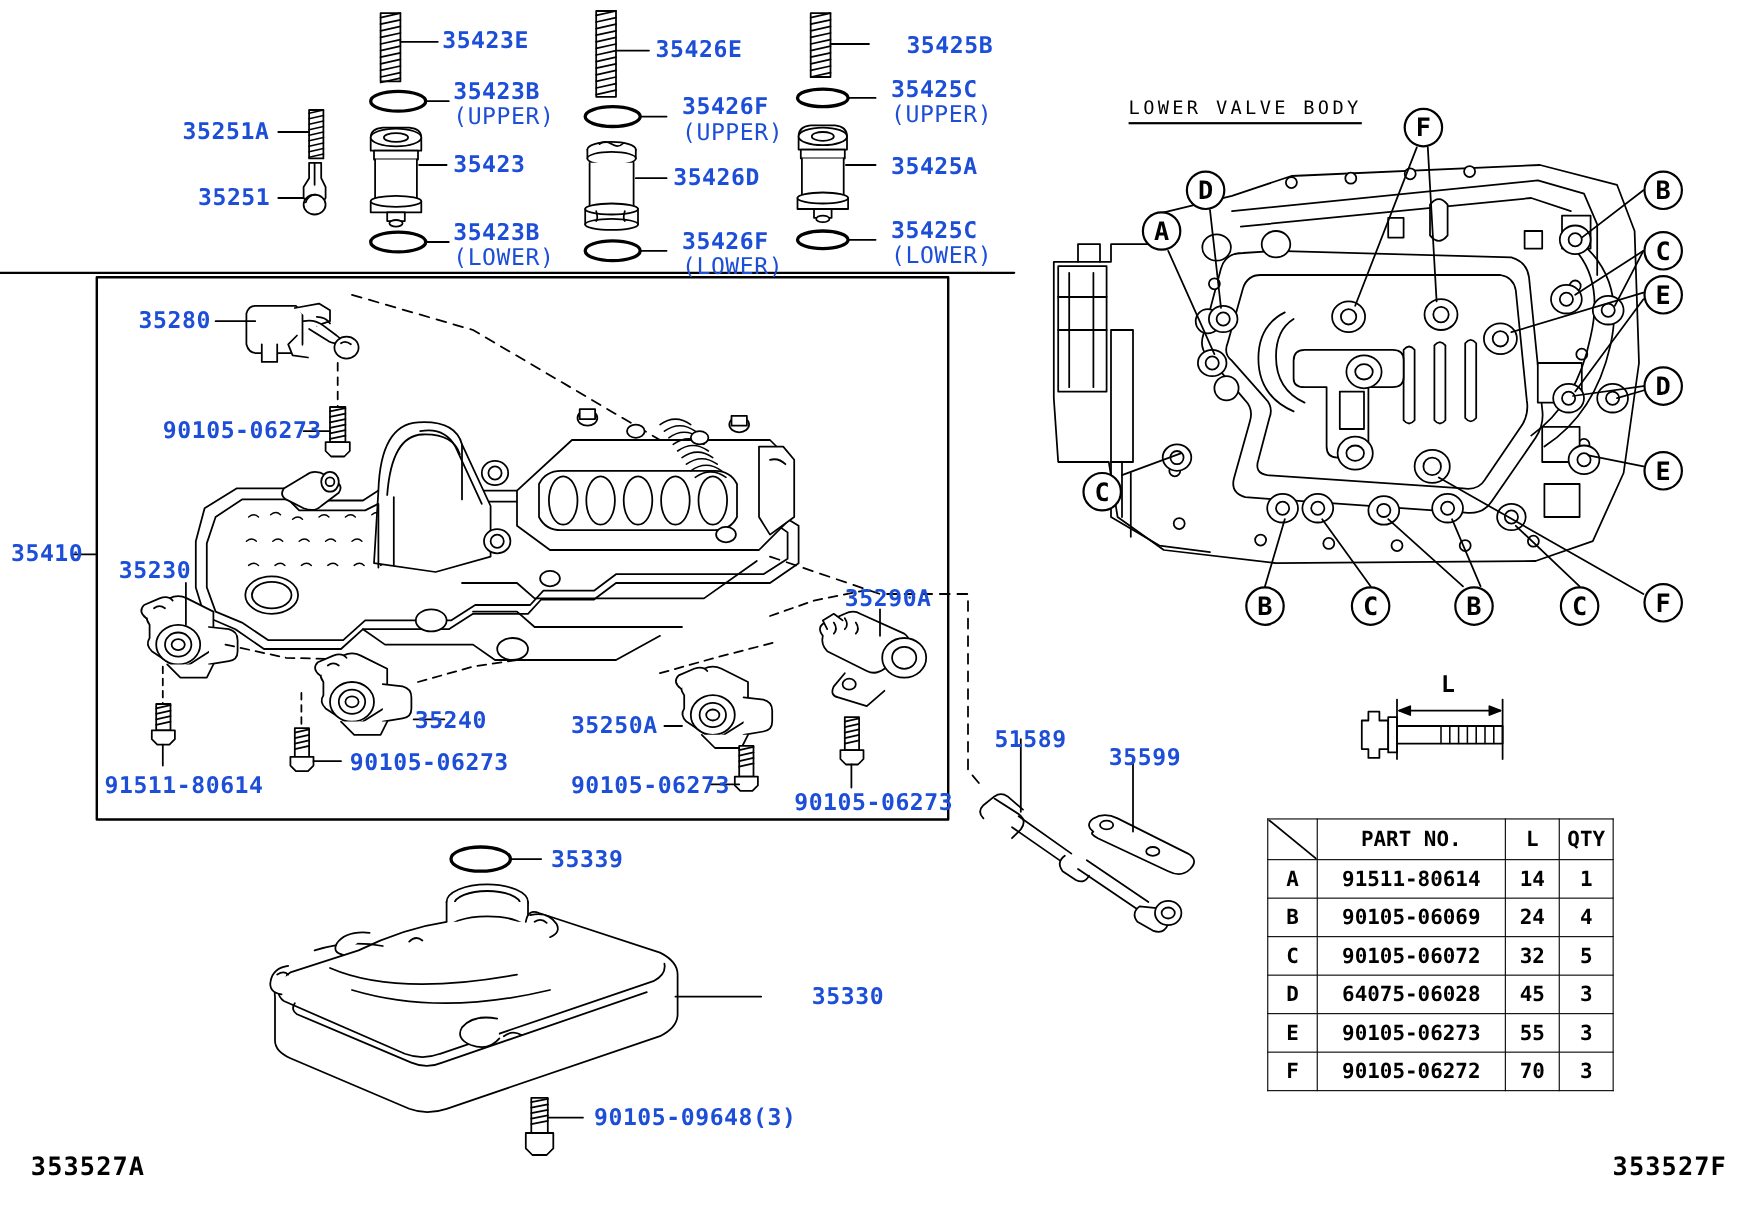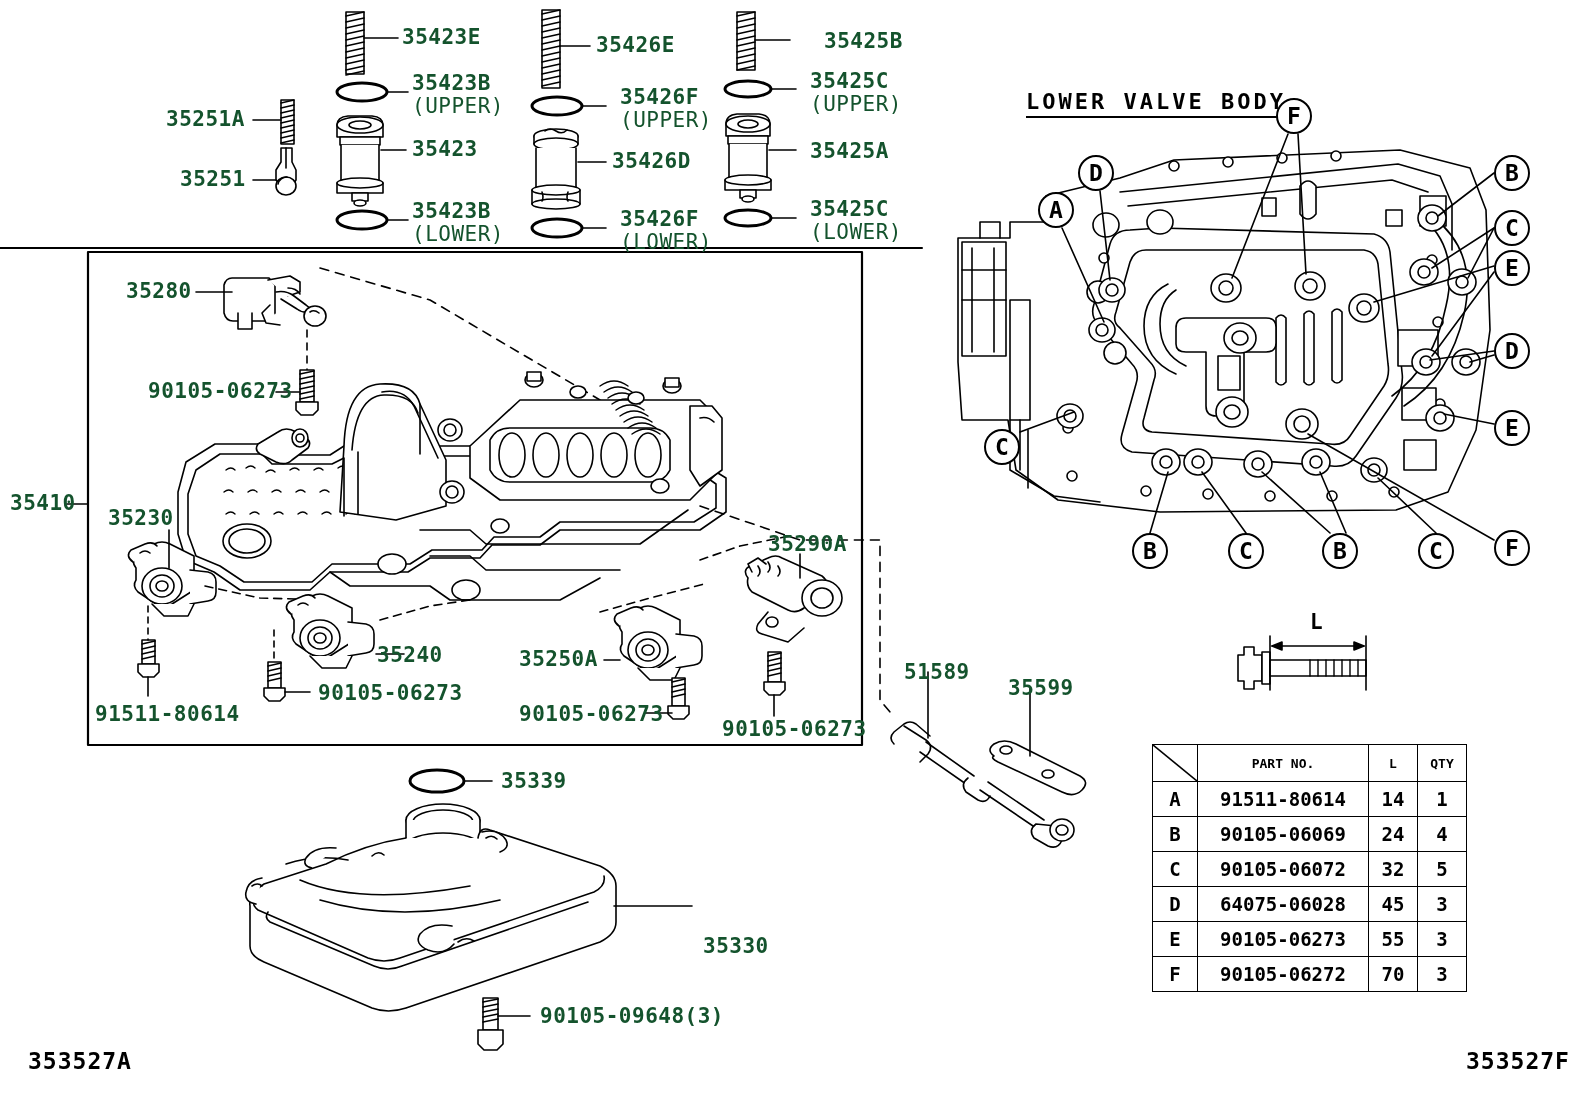--- a/index.html
+++ b/index.html
@@ -1,30 +1,30 @@
 <!DOCTYPE html>
 <html><head>
 <meta charset="utf-8">
 <style>
   html,body{margin:0;padding:0;background:#fff;}
   body{width:1592px;height:1099px;position:relative;overflow:hidden;
        font-family:"DejaVu Sans Mono","Liberation Mono",monospace;color:#000;}
   #stage{position:absolute;left:0;top:0;width:1592px;height:1099px;}
   svg{position:absolute;left:0;top:0;width:1592px;height:1099px;}
   .lbl{position:absolute;font-family:"DejaVu Sans Mono","Liberation Mono",monospace;
-       font-weight:bold;font-size:21px;letter-spacing:0.5px;white-space:nowrap;color:#14532d;line-height:1.08;}
+       font-weight:bold;font-size:21px;letter-spacing:0.5px;white-space:nowrap;color:#1d4ed8;line-height:1.08;}
   .lbl.sub{font-weight:normal;}
   .lbl2{font-size:21px;font-weight:bold;}
   .corner{position:absolute;font-size:23px;font-weight:bold;letter-spacing:1px;}
-  .secttl{position:absolute;font-size:22px;font-weight:bold;letter-spacing:3px;}
+  .secttl{position:absolute;font-size:17px;font-weight:normal;letter-spacing:3px;}
   .secttl u{text-decoration:none;border-bottom:2.5px solid #000;padding-bottom:2px;}
   table.parts{position:absolute;border-collapse:collapse;font-family:"DejaVu Sans Mono","Liberation Mono",monospace;}
   table.parts td,table.parts th{border:1.6px solid #000;text-align:center;font-weight:bold;
        font-size:19px;padding:0;height:34px;color:#000;}
-  table.parts th{font-weight:bold;font-size:13px;height:36px;}
+  table.parts th{font-weight:bold;font-size:19px;height:36px;}
   .c-idx{width:44px;}
   .c-pn{width:170px;}
   .c-l{width:48px;}
   .c-q{width:48px;margin-top:23px;}
   .hdr-blank{position:relative;}
 </style>
 </head>
 <body>
 
 <div id="stage">
@@ -591,21 +591,21 @@
 <div class="lbl" style="left:108px;top:507px;">35230</div>
 <div class="lbl" style="left:95px;top:703px;">91511-80614</div>
 <div class="lbl" style="left:377px;top:644px;">35240</div>
 <div class="lbl" style="left:318px;top:682px;">90105-06273</div>
 <div class="lbl" style="left:519px;top:648px;">35250A</div>
 <div class="lbl" style="left:519px;top:703px;">90105-06273</div>
 <div class="lbl" style="left:768px;top:533px;">35290A</div>
 <div class="lbl" style="left:722px;top:718px;">90105-06273</div>
 
 <div class="lbl" style="left:501px;top:770px;">35339</div>
-<div class="lbl" style="left:703px;top:895px;margin-top:40px;">35330</div>
+<div class="lbl" style="left:738px;top:895px;">35330</div>
 <div class="lbl" style="left:540px;top:1005px;">90105-09648(3)</div>
 
 <div class="lbl" style="left:904px;top:661px;">51589</div>
 <div class="lbl" style="left:1008px;top:677px;">35599</div>
 
 <div class="secttl" style="left:1026px;top:89px;">
   <u>LOWER VALVE BODY</u>
 </div>
 
 <div class="lbl2" style="position:absolute;left:1310px;top:610px;">L</div>

